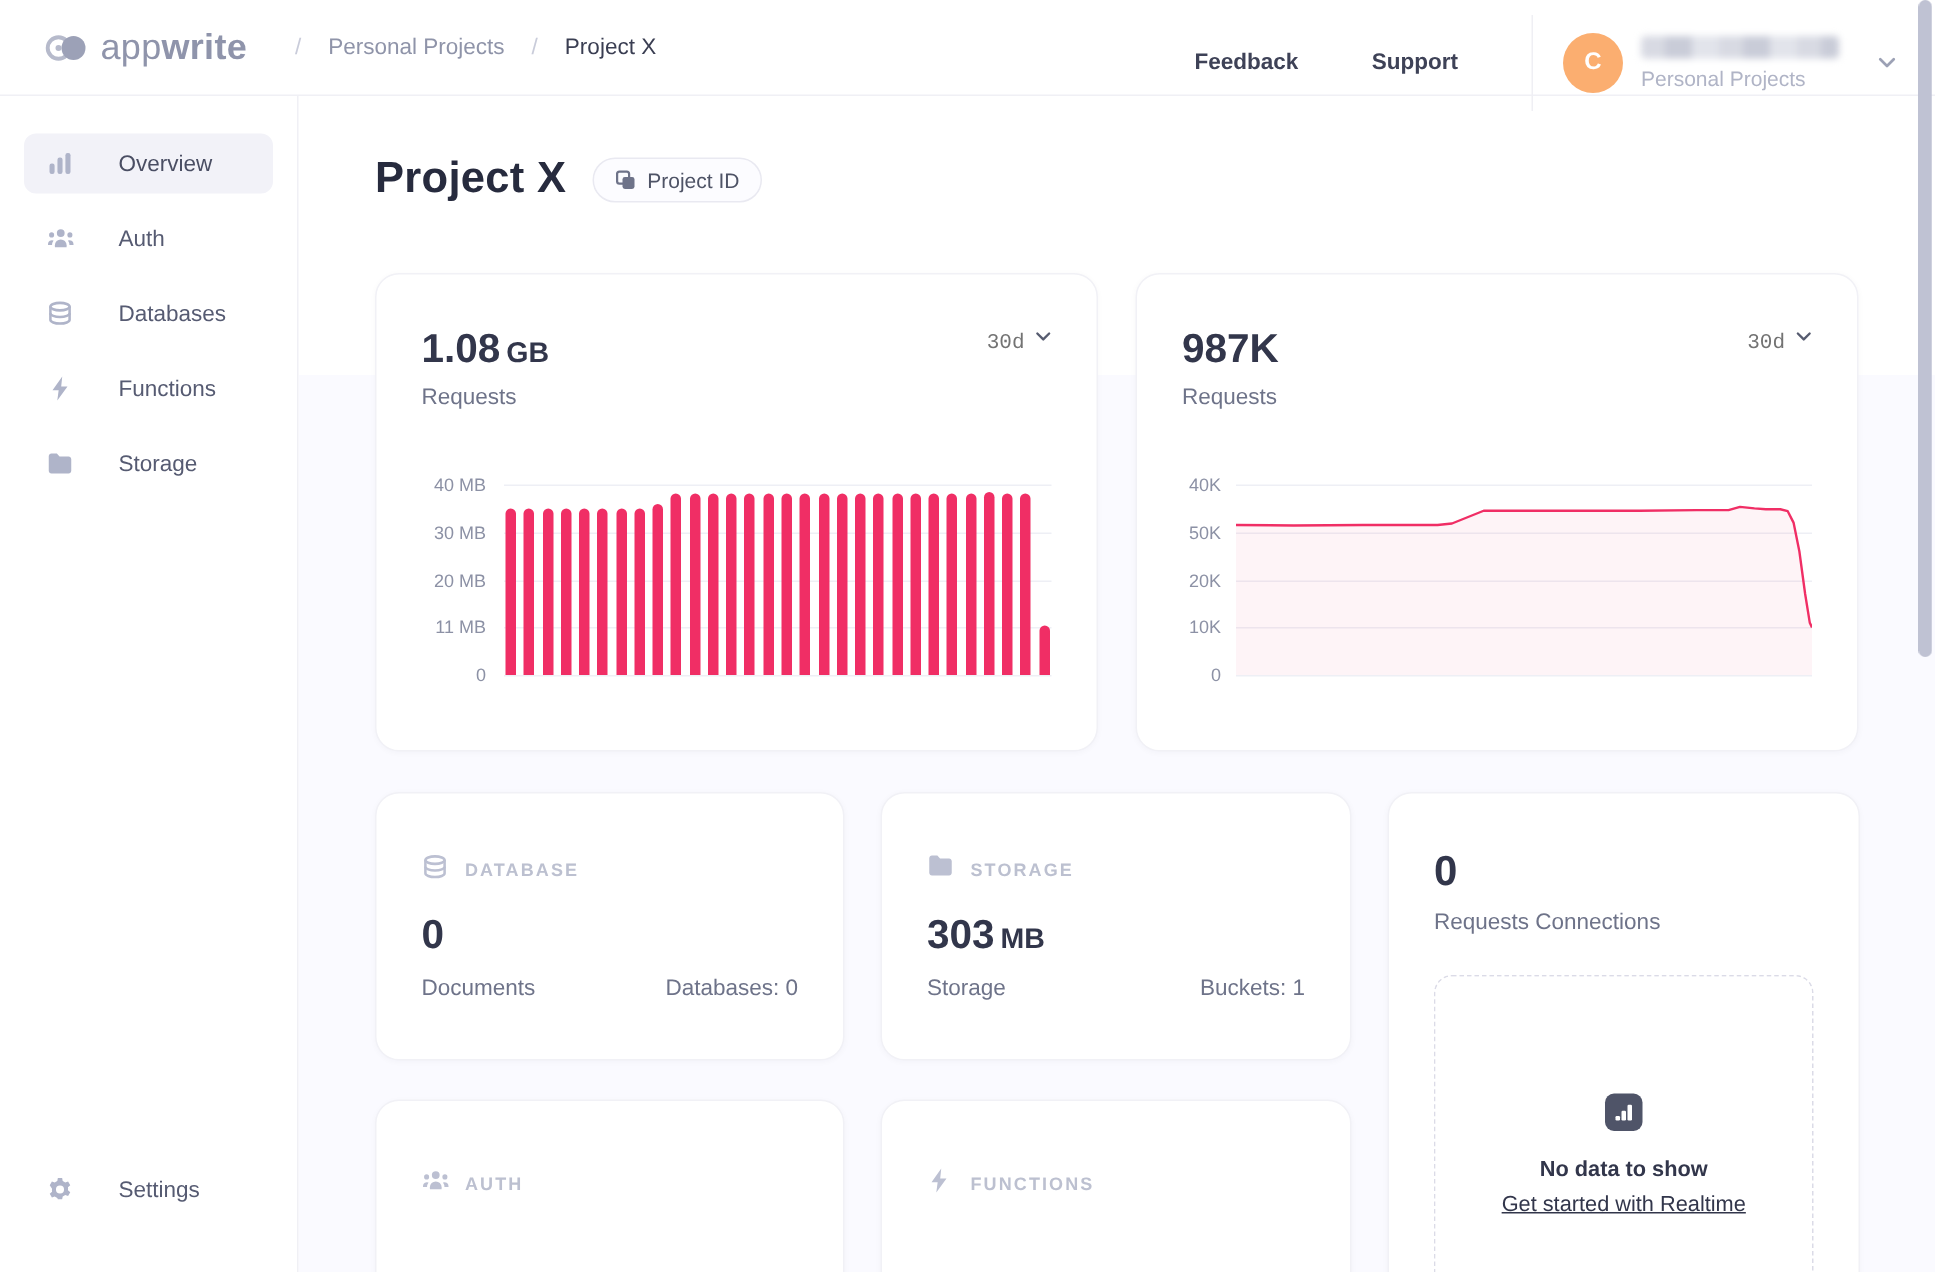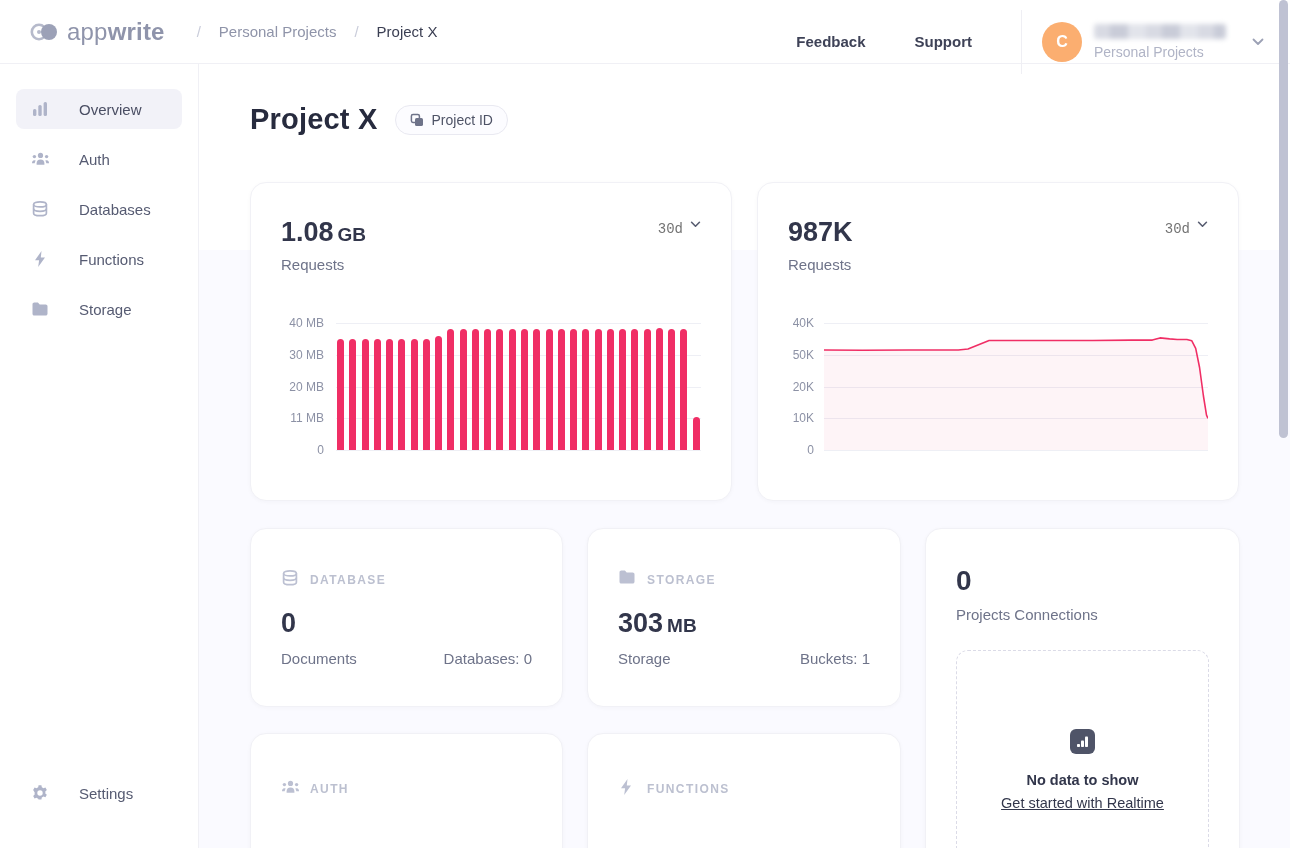--- a/index.html
+++ b/index.html
@@ -351,21 +351,21 @@
           <span class="big-number">303</span><span class="big-unit">MB</span>
         </div>
         <div class="stat-bottom">
           <span>Storage</span>
           <span>Buckets: 1</span>
         </div>
       </div>
 
       <div class="card realtime-card">
         <div class="rt-value">0</div>
-        <div class="rt-label">Projects Connections</div>
+        <div class="rt-label">Requests Connections</div>
         <div class="empty-panel">
           <div class="empty-icon">
             <svg width="13" height="13" viewBox="0 0 13 13">
                 <g fill="#fff">
               <rect x="1" y="9" width="3" height="3" rx="0.8"></rect>
               <rect x="5" y="5.5" width="3" height="6.5" rx="0.8"></rect>
               <rect x="9" y="1.5" width="3" height="10.5" rx="0.8"></rect>
                 </g>
               </svg>
           </div>

